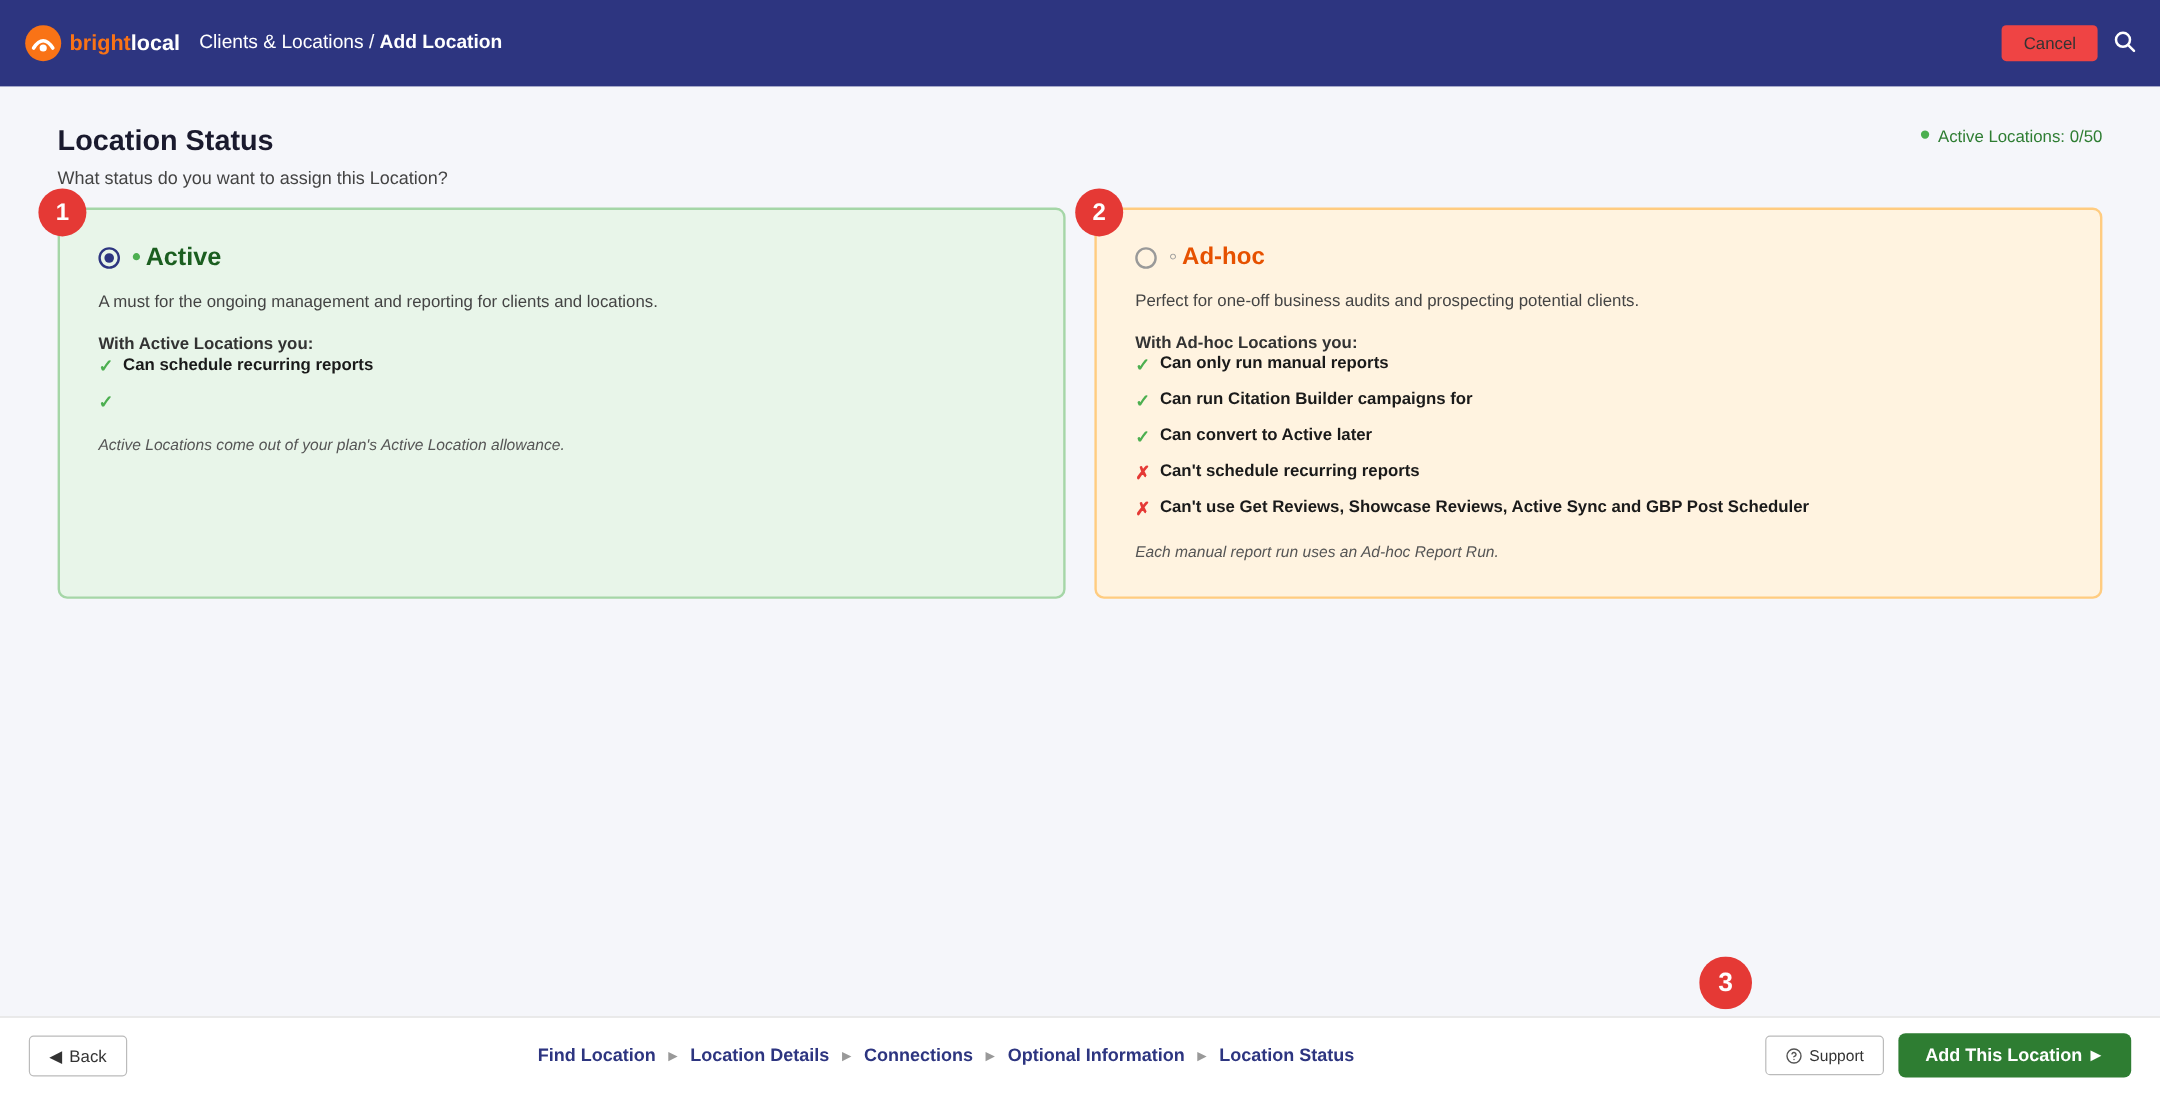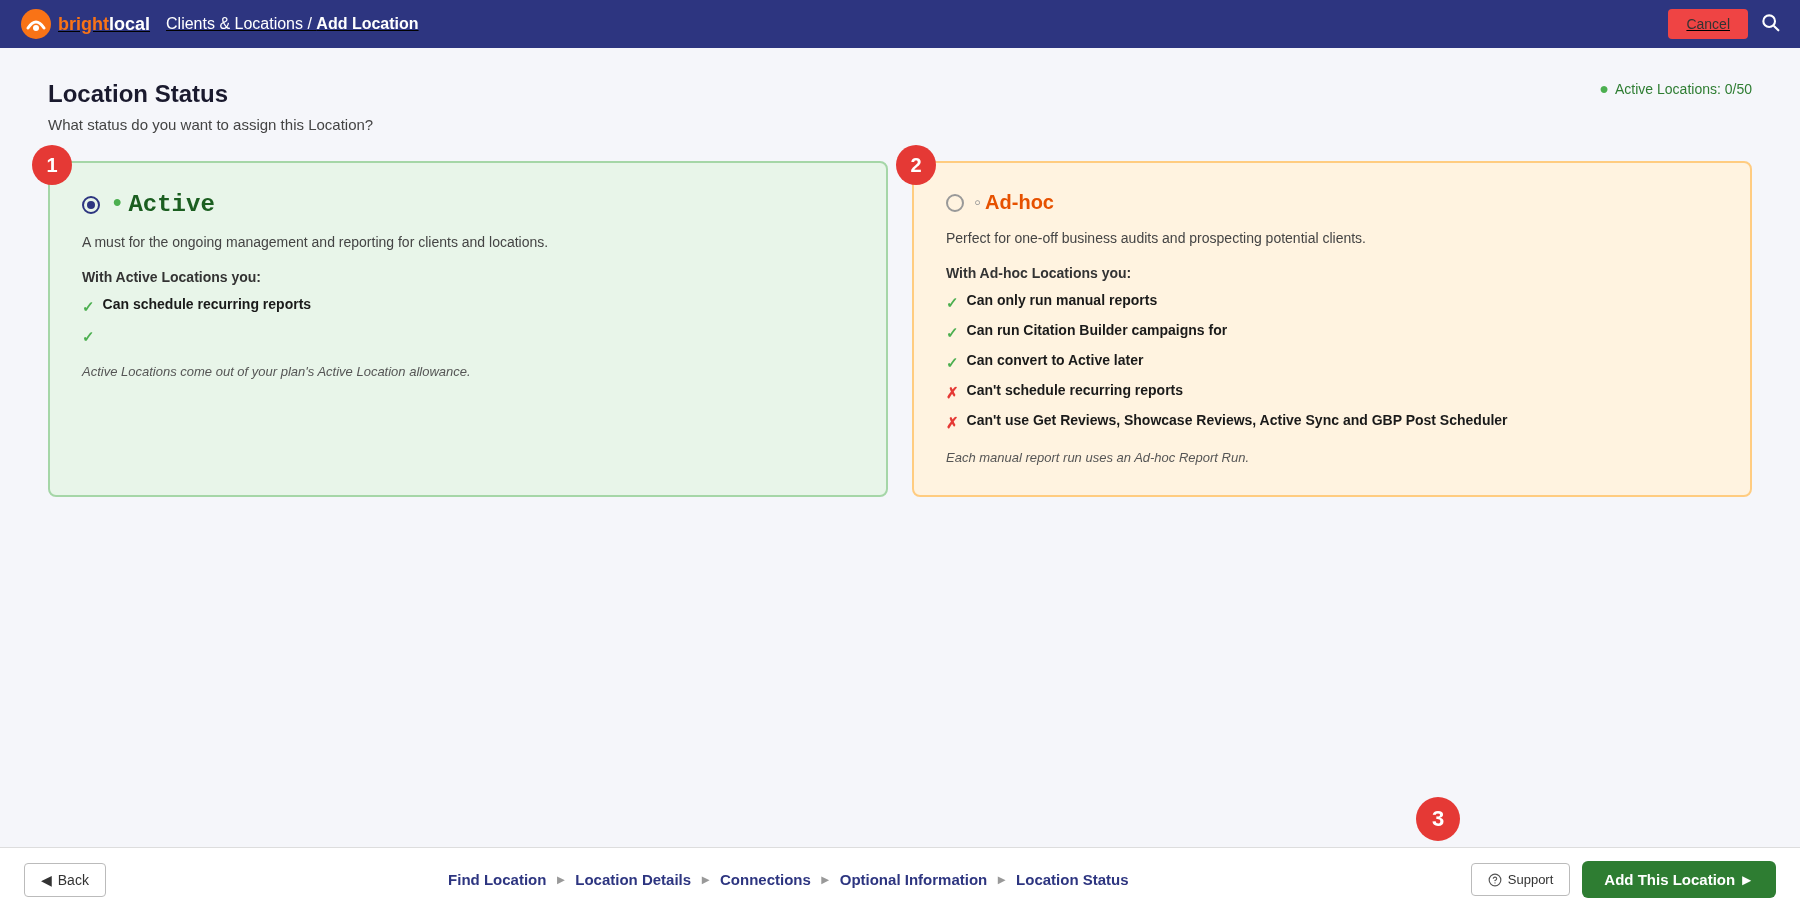--- a/index.html
+++ b/index.html
@@ -5,23 +5,22 @@
     * { box-sizing: border-box; margin: 0; padding: 0; }
     body { font-family: -apple-system, BlinkMacSystemFont, 'Segoe UI', sans-serif; background: #f5f6fa; min-height: 911px; display: flex; flex-direction: column; }
 
     
     .header {
       background: #2d3580;
       display: flex;
       align-items: center;
       justify-content: space-between;
       padding: 0 20px;
-      height: 48px;
+      height: 72px;
       flex-shrink: 0;
-      text-decoration: underline;
     }
     .header-left { display: flex; align-items: center; gap: 16px; }
     .logo { display: flex; align-items: center; gap: 6px; }
     .logo-icon { width: 32px; height: 32px; }
     .breadcrumb { color: #c8cde8; font-size: 16px; }
     .breadcrumb span { color: white; }
     .header-right { display: flex; align-items: center; gap: 12px; }
     .cancel-btn {
       background: #ef4444;
       border: none;
@@ -49,21 +48,21 @@
 
     .page-title {
       font-size: 24px;
       font-weight: 700;
       color: #1a1a2e;
       margin-bottom: 8px;
     }
     .page-subtitle {
       font-size: 15px;
       color: #444;
-      margin-bottom: 20px;
+      margin-bottom: 8px;
     }
     .active-locations-badge {
       display: flex;
       align-items: center;
       gap: 6px;
       justify-content: flex-end;
       font-size: 14px;
       color: #2e7d32;
       font-weight: 500;
       margin-bottom: 20px;
@@ -110,24 +109,23 @@
     .radio-filled { border-color: #2d3580; }
     .radio-inner {
       width: 8px;
       height: 8px;
       border-radius: 50%;
       background: #2d3580;
     }
     .radio-empty { border-color: #999; }
 
     .card-title-active {
-      font-size: 24px;
+      font-size: 21px;
       font-weight: 700;
       color: #1b5e20;
-      font-family: Liberation Mono, monospace;
     }
     .card-title-active-dot {
       color: #4caf50;
       margin-right: 4px;
     }
     .card-title-adhoc {
       font-size: 20px;
       font-weight: 700;
       color: #e65100;
     }
@@ -135,21 +133,20 @@
     .card-desc {
       font-size: 14px;
       color: #444;
       margin-bottom: 16px;
       line-height: 1.5;
     }
     .card-with-label {
       font-size: 14px;
       font-weight: 600;
       color: #333;
-      margin-bottom: 10px;
     }
 
     .feature-list { list-style: none; margin-bottom: 16px; }
     .feature-list li {
       display: flex;
       align-items: flex-start;
       gap: 8px;
       font-size: 14px;
       font-weight: 600;
       color: #1a1a1a;

